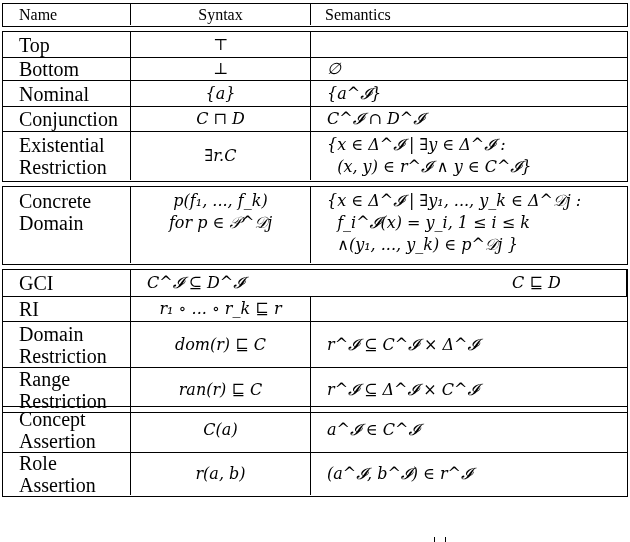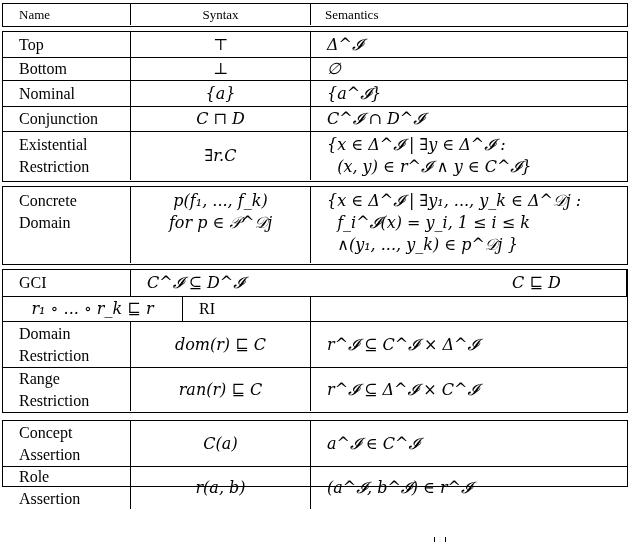--- a/index.html
+++ b/index.html
@@ -1,47 +1,46 @@
 <!DOCTYPE html>
 <html><head>
 <meta charset="utf-8">
 <style>
   html, body { margin: 0; padding: 0; background: #ffffff; }
   body { width: 630px; height: 542px; position: relative; overflow: hidden;
          font-family: "Liberation Serif", "DejaVu Serif", serif; color: #000; }
   .group { position: absolute; left: 2px; width: 626px; border: 1.5px solid #000; box-sizing: border-box; }
   .row { display: flex; border-top: 1px solid #000; box-sizing: border-box; }
   .row:first-child { border-top: none; }
-  .cell { box-sizing: border-box; display: flex; align-items: center; font-size: 16px; line-height: 22px; }
+  .cell { box-sizing: border-box; display: flex; align-items: center; font-size: 20px; line-height: 22px; }
   .c1 { width: 128px; border-right: 1.5px solid #000; padding-left: 16px; }
   .c2 { width: 180px; border-right: 1.5px solid #000; justify-content: center; text-align: center; }
   .c3 { flex: 1; padding-left: 16px; }
   .math { font-family: "DejaVu Serif", "Liberation Serif", serif; font-style: italic; font-size: 16px; white-space: pre; }
   .multi { flex-direction: column; align-items: flex-start; justify-content: center; }
   .c2.multi { align-items: center; }
-  .hdr .cell { font-size: 13px; }
+  .hdr .cell { font-size: 16px; }
   .hdr .c3 { padding-left: 14px; font-family: Liberation Serif, serif; }
   .artifact { position: absolute; top: 537px; width: 1px; height: 5px; background: #000; }
 </style>
 </head>
 <body>
 
 <div class="group hdr" style="top:3px;height:24px;">
   <div class="row" style="height:21px;">
     <div class="cell c1">Name</div>
     <div class="cell c2">Syntax</div>
     <div class="cell c3">Semantics</div>
   </div>
 </div>
 
 <div class="group" style="top:31px;height:151px;">
   <div class="row" style="height:25px;">
     <div class="cell c1">Top</div>
     <div class="cell c2 math">⊤</div>
-    <div class="cell c3 math">Δ^𝓘</div>
   </div>
   <div class="row" style="height:23px;">
     <div class="cell c1">Bottom</div>
     <div class="cell c2 math">⊥</div>
     <div class="cell c3 math">∅</div>
   </div>
   <div class="row" style="height:26px;justify-content:space-between;">
     <div class="cell c1">Nominal</div>
     <div class="cell c2 math">{a}</div>
     <div class="cell c3 math">{a^𝓘}</div>
@@ -82,42 +81,42 @@
   </div>
 </div>
 
 <div class="group" style="top:269px;height:144px;">
   <div class="row" style="height:26px;">
     <div class="cell c1">GCI</div>
     <div class="cell c3 math">C^𝓘 ⊆ D^𝓘</div>
     <div class="cell c2 math">C ⊑ D</div>
   </div>
   <div class="row" style="height:25px;">
+    <div class="cell c1">RI</div>
     <div class="cell c2 math">r₁ ∘ ... ∘ r_k ⊑ r</div>
-    <div class="cell c1">RI</div>
   </div>
   <div class="row" style="height:46px;">
     <div class="cell c1 multi">
       <span>Domain</span>
       <span>Restriction</span>
     </div>
     <div class="cell c2 math">dom(r) ⊑ C</div>
     <div class="cell c3 math">r^𝓘 ⊆ C^𝓘 × Δ^𝓘</div>
   </div>
   <div class="row" style="height:44px;">
     <div class="cell c1 multi">
       <span>Range</span>
       <span>Restriction</span>
     </div>
     <div class="cell c2 math">ran(r) ⊑ C</div>
     <div class="cell c3 math">r^𝓘 ⊆ Δ^𝓘 × C^𝓘</div>
   </div>
 </div>
 
-<div class="group" style="top:420px;height:67px;">
+<div class="group" style="top:406px;height:91px;">
   <div class="row" style="height:45px;">
     <div class="cell c1 multi">
       <span>Concept</span>
       <span>Assertion</span>
     </div>
     <div class="cell c2 math">C(a)</div>
     <div class="cell c3 math">a^𝓘 ∈ C^𝓘</div>
   </div>
   <div class="row" style="height:43px;">
     <div class="cell c1 multi">

